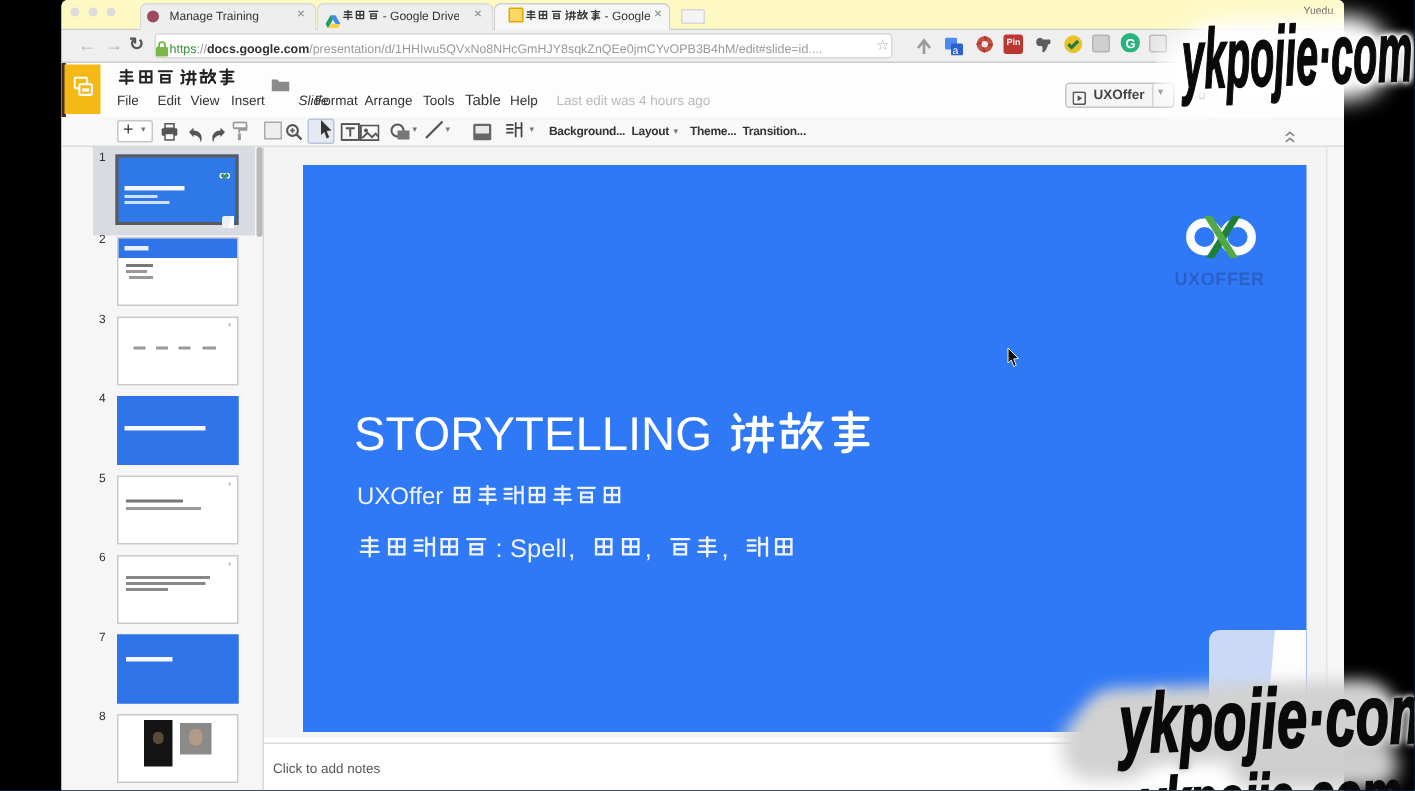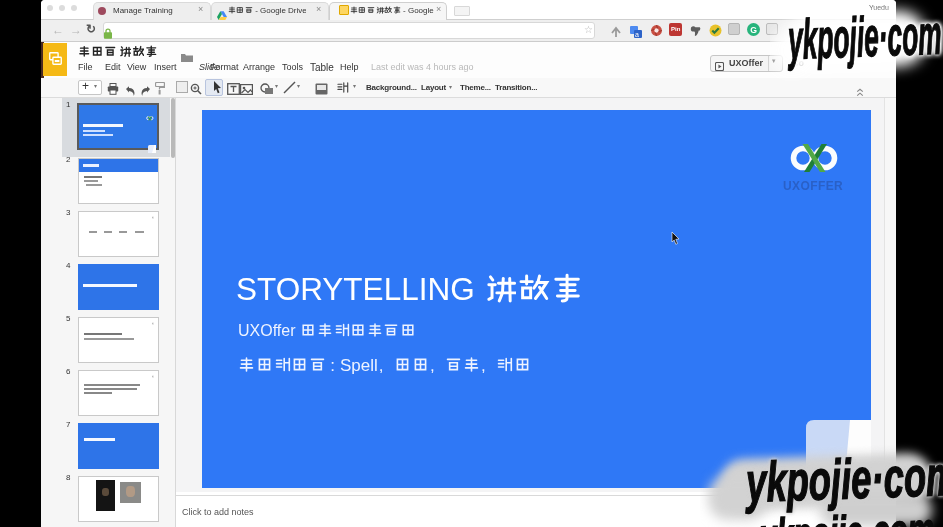--- a/index.html
+++ b/index.html
@@ -35,21 +35,21 @@
   <path d="M3,4 h14 M5.5,8 h9 v8 h-9 z M5.5,12 h9"></path>
 </g>
 <g id="cjG" fill="none" stroke-linecap="round">
   <path d="M3,5 h6 M3,9 h6 M3,13 h6 M12,3 v14 M12,8 h6 M18,3 v14"></path>
 </g>
 </defs>
 </svg>
 <div id="stage">
 <div id="win"></div>
 
-<div class="abs" id="tabbar" style="left:41px;top:0;width:855px;height:20px;background:#ffffff;border-bottom:1px solid #cfcfcf;border-radius:4px 4px 0 0;">
+<div class="abs" id="tabbar" style="left:41px;top:0;width:855px;height:20px;background:#fef9c3;border-bottom:1px solid #cfcfcf;border-radius:4px 4px 0 0;">
   <div class="abs" style="left:6px;top:5px;width:6px;height:6px;border-radius:50%;background:#dcdcdc;"></div>
   <div class="abs" style="left:18px;top:5px;width:6px;height:6px;border-radius:50%;background:#dcdcdc;"></div>
   <div class="abs" style="left:30px;top:5px;width:6px;height:6px;border-radius:50%;background:#dcdcdc;"></div>
 
   <div class="abs" style="left:52px;top:2px;width:118px;height:18px;background:#eeeeee;border:1px solid #dadada;border-bottom:none;border-radius:5px 5px 0 0;"></div>
   <div class="abs" style="left:57px;top:6.5px;width:8px;height:8px;border-radius:50%;background:#9e4a5e;"></div>
   <div class="abs" style="left:72px;top:6px;font-size:8px;color:#333;">Manage Training</div>
   <div class="abs" style="left:157px;top:4px;font-size:9px;color:#888;">×</div>
 
   <div class="abs" style="left:170px;top:2px;width:118px;height:18px;background:#eeeeee;border:1px solid #dadada;border-bottom:none;border-radius:5px 5px 0 0;"></div>
@@ -88,20 +88,21 @@
 
 <div class="abs" id="addrbar" style="left:41px;top:20px;width:855px;height:22px;background:#efefef;border-bottom:1px solid #cccccc;">
   <div class="abs" style="left:11px;top:3px;font-size:12px;color:#b5b5b5;">←</div>
   <div class="abs" style="left:29px;top:3px;font-size:12px;color:#b5b5b5;">→</div>
   <div class="abs" style="left:45px;top:2px;font-size:12px;color:#555;font-weight:bold;">↻</div>
   <div class="abs" style="left:62px;top:2px;width:492px;height:17px;background:#fff;border:1px solid #d8d8d8;border-radius:3px;"></div>
   <div class="abs" style="left:63px;top:5px;width:8px;height:10px;"><svg viewBox="0 0 10 13" width="8" height="11">
           <rect x="0" y="5" width="10" height="8" rx="1" fill="#7ab648"></rect>
           <path d="M2.5,6 V3.5 a2.5,2.5 0 0 1 5,0 V6" fill="none" stroke="#7ab648" stroke-width="1.6"></path>
         </svg></div>
+  <div class="abs" style="left:72px;top:6.5px;font-size:8.3px;color:#999;white-space:nowrap;width:462px;overflow:hidden;"><span style="color:#3a8e3a;">https</span>://<b style="color:#333;">docs.google.com</b>/presentation/d/1HHIwu5QVxNo8NHcGmHJY8sqkZnQEe0jmCYvOPB3B4hM/edit#slide=id....</div>
   <div class="abs" style="left:543px;top:4px;font-size:10px;color:#b5b5b5;">☆</div>
 
   <div class="abs" style="left:569px;top:4px;width:12px;height:12px;"><svg viewBox="0 0 12 12">
           <path d="M2,7 L6,2 L10,7 M6,3 V11" stroke="#9a9a9a" stroke-width="1.8" fill="none"></path>
         </svg></div>
   <div class="abs" style="left:589px;top:4px;width:12px;height:12px;"><svg viewBox="0 0 12 12">
           <rect x="0" y="0" width="8" height="8" rx="1" fill="#4d8af0"></rect>
           <rect x="4" y="4" width="8" height="8" rx="1" fill="#2d63c8"></rect>
           <text x="5" y="11" font-size="7" fill="#fff">a</text>
         </svg></div>

